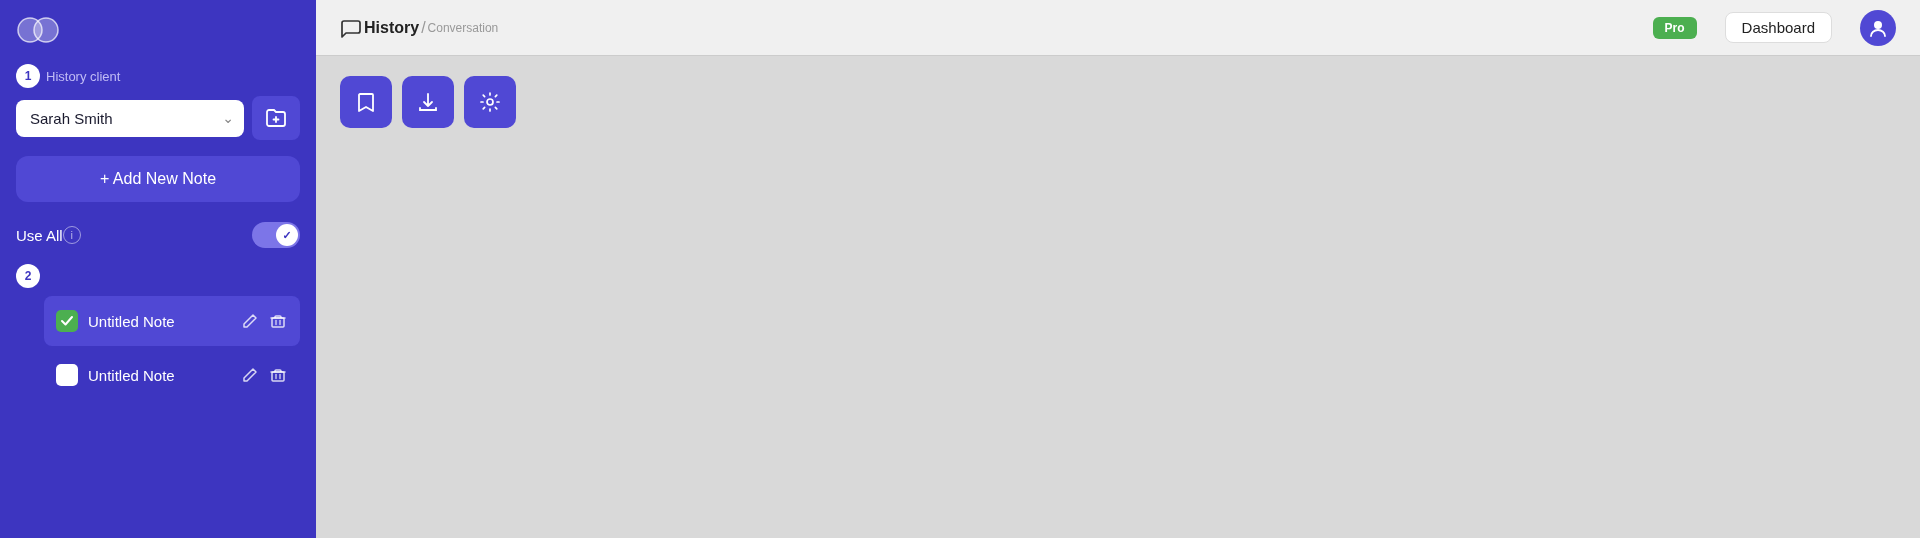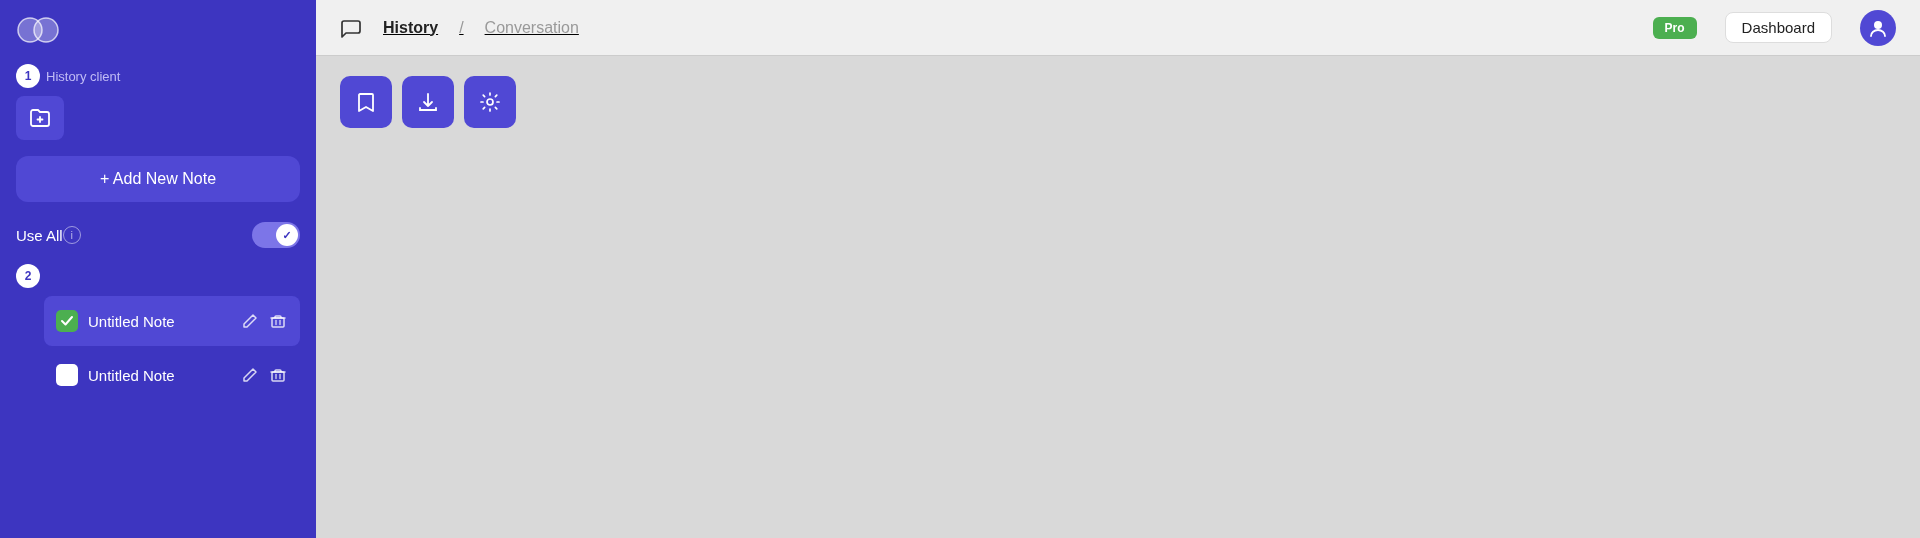--- a/index.html
+++ b/index.html
@@ -263,23 +263,22 @@
       border-bottom: 1px solid #ccc;
       display: flex;
       align-items: center;
       justify-content: space-between;
       padding: 0 24px;
     }
 
     .breadcrumb {
       display: flex;
       align-items: center;
-      gap: 21px;
+      gap: 2px;
       font-size: 16px;
-      text-decoration: underline;
     }
 
     .breadcrumb-chat-icon {
       width: 22px;
       height: 22px;
       color: #333;
     }
 
     .breadcrumb-history {
       color: #222;
@@ -287,21 +286,21 @@
       font-size: 16px;
     }
 
     .breadcrumb-sep {
       color: #999;
       font-size: 16px;
     }
 
     .breadcrumb-conversation {
       color: #999;
-      font-size: 16px;
+      font-size: 12px;
     }
 
     .topbar-right {
       display: flex;
       align-items: center;
       gap: 28px;
     }
 
     .pro-badge {
       background: #4caf50;
@@ -372,20 +371,26 @@
         <circle cx="30" cy="14" r="12" fill="rgba(255,255,255,0.3)" stroke="rgba(255,255,255,0.7)" stroke-width="1.5"></circle>
       </svg>
     </div>
 
     <div class="current-client-label">
       <div class="step-badge">1</div>
       <span>History client</span>
     </div>
 
     <div class="client-row">
+      <div class="client-select-wrapper">
+        <select class="client-select">
+          <option>Sarah Smith</option>
+        </select>
+        <div class="client-select-chevron">⌄</div>
+      </div>
       <button class="folder-button">
         <svg width="22" height="20" viewBox="0 0 22 20" fill="none">
           <path d="M2 4C2 2.9 2.9 2 4 2H9L11 4H18C19.1 4 20 4.9 20 6V16C20 17.1 19.1 18 18 18H4C2.9 18 2 17.1 2 16V4Z" stroke="white" stroke-width="1.8" fill="none"></path>
           <line x1="11" y1="9" x2="11" y2="14" stroke="white" stroke-width="1.8" stroke-linecap="round"></line>
           <line x1="8.5" y1="11.5" x2="13.5" y2="11.5" stroke="white" stroke-width="1.8" stroke-linecap="round"></line>
         </svg>
       </button>
     </div>
 
     <button class="add-note-button">+ Add New Note</button>

